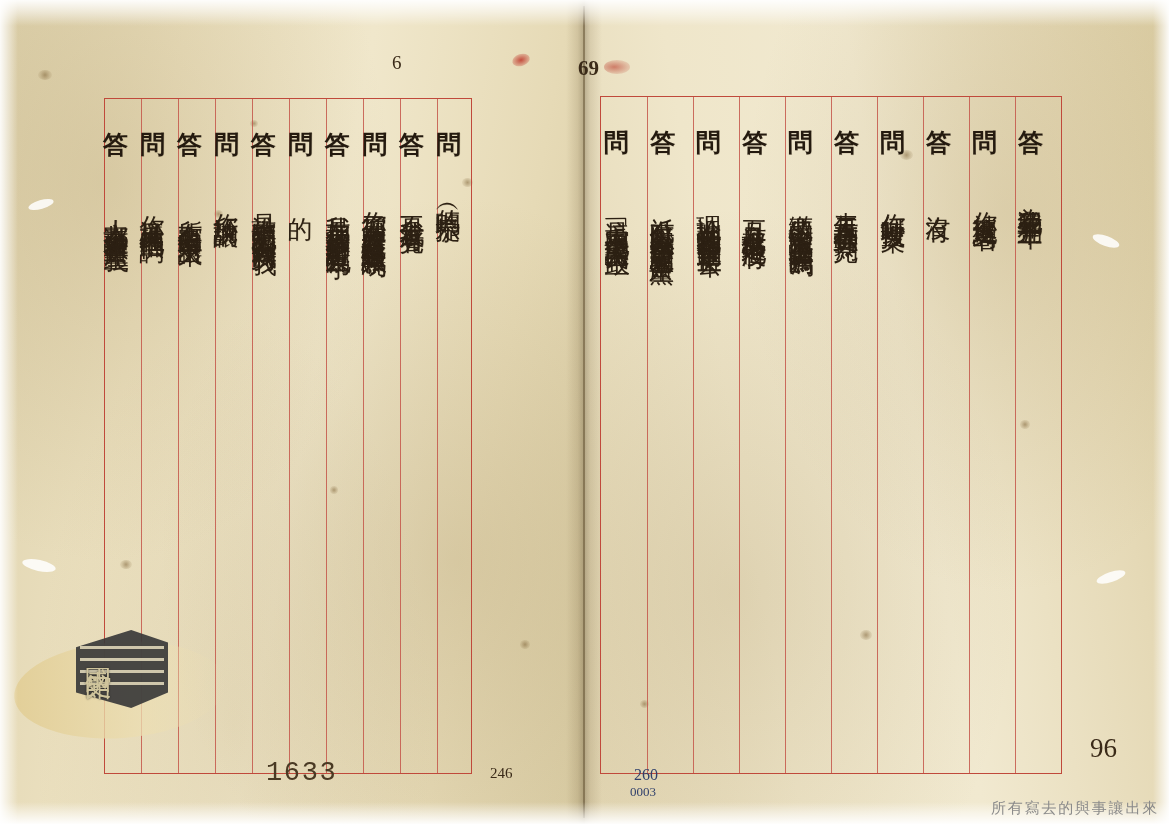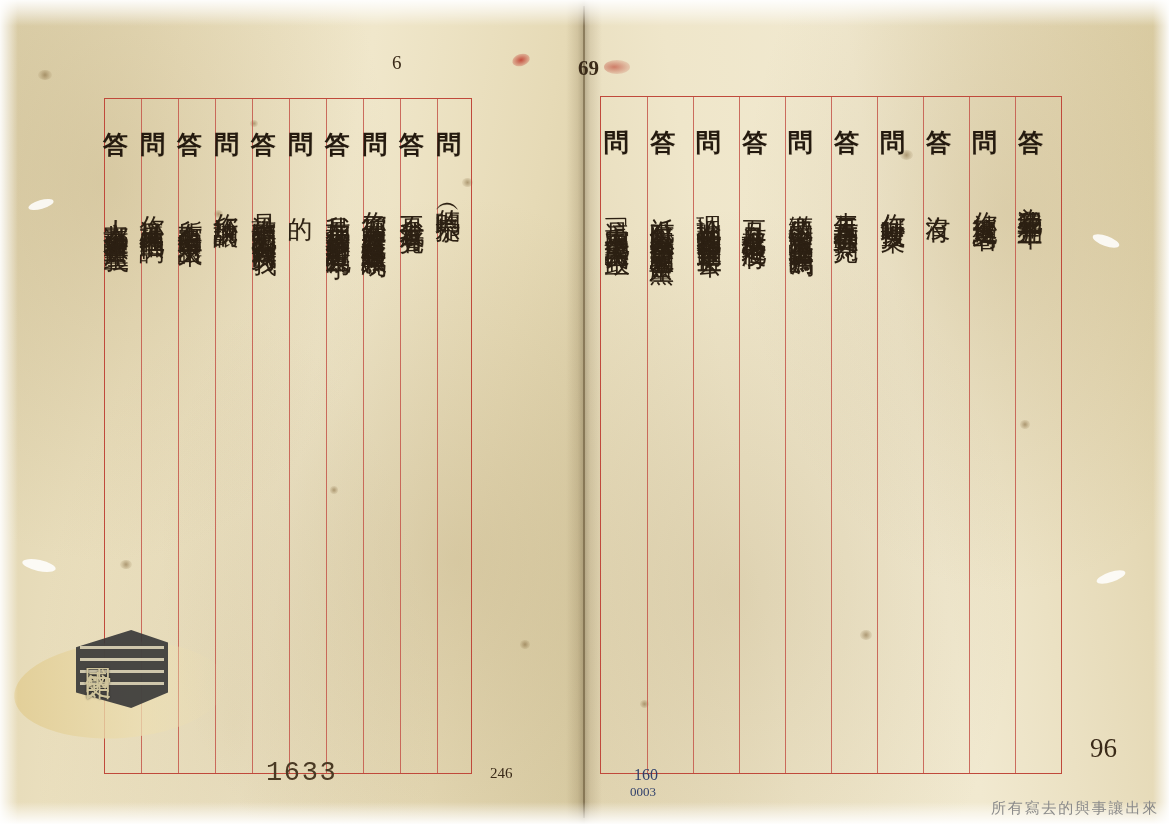--- a/index.html
+++ b/index.html
@@ -402,21 +402,21 @@
   </div>
 
   <div class="note note-page" style="left:222px; bottom:36px; font-size:27px;margin-left:44px;">1633</div>
 
   <div class="note" style="left:490px; bottom:42px; font-size:15px;">246</div>
 
   <div class="note" style="left:392px; top:52px; font-size:19px;">6</div>
 
   <div class="note" style="left:578px; top:56px; font-size:21px; font-weight:700;">69</div>
 
-  <div class="note note-blue" style="left:634px; bottom:40px; font-size:16px;">160</div>
+  <div class="note note-blue" style="left:634px; bottom:40px; font-size:16px;">260</div>
 
   <div class="note note-blue" style="left:630px; bottom:24px; font-size:13px;">0003</div>
 
   <div class="note" style="left:1090px; bottom:60px; font-size:27px;">96</div>
 
   <div class="watermark">
     <div class="wm-ellipse"></div>
     <div class="wm-book"></div>
     <div class="wm-book-lines">
       <i style="top:4px;"></i>

